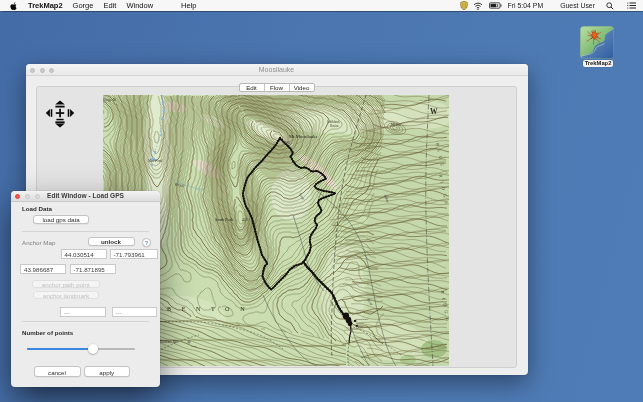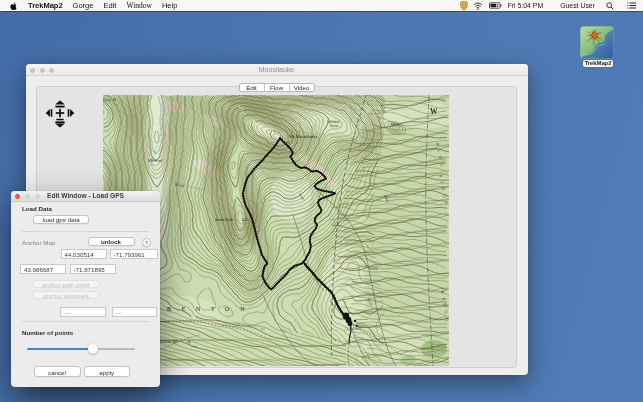--- a/index.html
+++ b/index.html
@@ -71,22 +71,22 @@
 </style></head>
 <body>
 
 <div id="menubar">
   <svg class="apple" width="7" height="8" viewBox="0 0 7 8" style="margin-left:10px;">
       <path d="M4.1 1.2 C4.5 0.7 4.9 0.4 5.3 0.3 C5.35 0.8 5.2 1.25 4.9 1.6 C4.6 1.95 4.2 2.15 3.8 2.1 C3.75 1.8 3.85 1.5 4.1 1.2 Z M5.0 2.3 C5.6 2.3 6.1 2.6 6.4 3.1 C5.9 3.45 5.6 3.9 5.65 4.55 C5.7 5.3 6.1 5.75 6.6 5.95 C6.4 6.5 6.1 7.0 5.7 7.4 C5.4 7.7 5.1 7.9 4.7 7.9 C4.3 7.9 4.1 7.65 3.6 7.65 C3.1 7.65 2.85 7.9 2.5 7.9 C2.1 7.9 1.75 7.6 1.45 7.25 C0.85 6.5 0.4 5.4 0.4 4.4 C0.4 3.1 1.2 2.35 2.1 2.35 C2.55 2.35 2.95 2.6 3.3 2.6 C3.6 2.6 4.2 2.3 5.0 2.3 Z" fill="#0a0a0a"></path>
     </svg>
   <b class="appname" style="margin-left:11px;">TrekMap2</b>
   <span class="m" style="margin-left:10px;">Gorge</span>
   <span class="m" style="margin-left:10px;">Edit</span>
-  <span class="m" style="margin-left:10px;font-family:Liberation Serif, serif;">Window</span>
-  <span class="m" style="margin-left:10px;">Help</span>
+  <span class="m" style="margin-left:10px;">Window</span>
+  <span class="m" style="margin-left:28px;">Help</span>
 </div>
 <div id="mright">
   <svg width="8" height="9" viewBox="0 0 8 9" style="margin-right:5px;">
       <path d="M4 0.3 L7.3 1.3 L7.3 4.5 C7.3 6.8 5.8 8 4 8.8 C2.2 8 0.7 6.8 0.7 4.5 L0.7 1.3 Z" fill="#e8c95a" stroke="#8a6d1f" stroke-width="0.7"></path>
       <path d="M2.4 1.5 V7.2 M4 1.2 V8.2 M5.6 1.5 V7.2" stroke="#8a6d1f" stroke-width="0.5"></path>
     </svg>
   <svg width="10" height="8" viewBox="0 0 10 8" style="margin-right:6px;">
       <g fill="none" stroke="#222" stroke-width="0.9">
         <path d="M1 2.8 A5.6 5.6 0 0 1 9 2.8"></path>
         <path d="M2.4 4.4 A3.6 3.6 0 0 1 7.6 4.4"></path>

